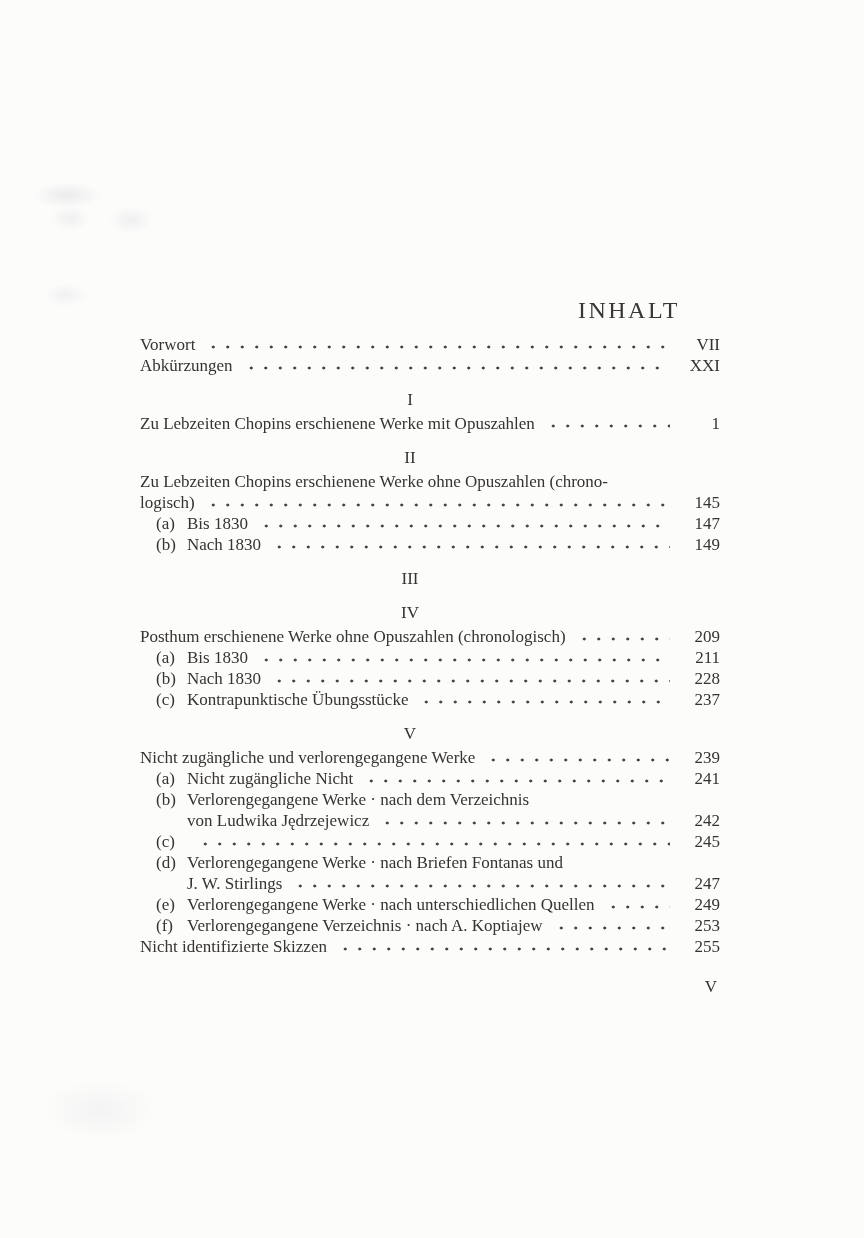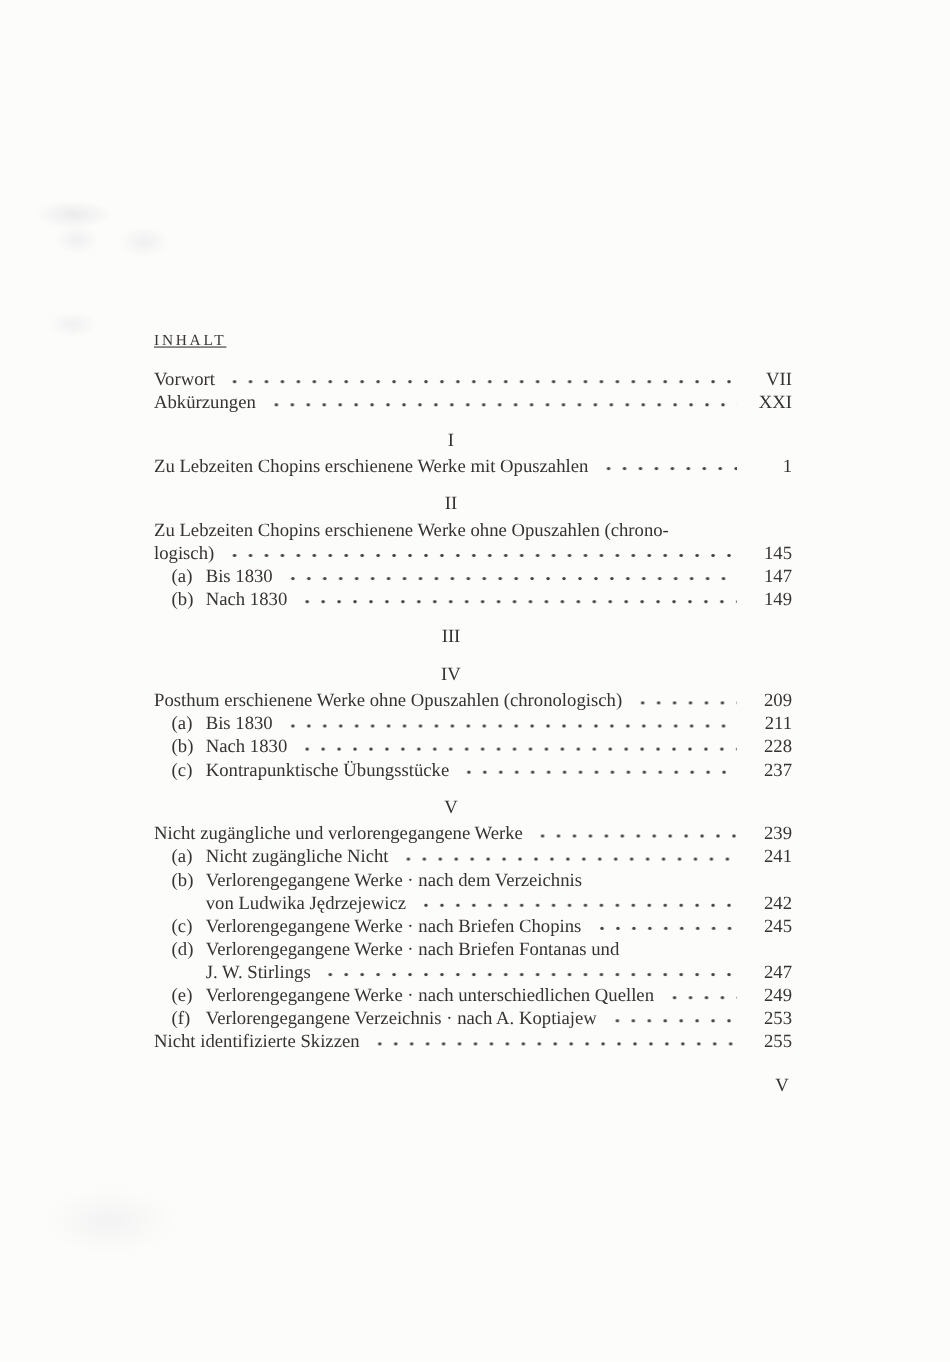--- a/index.html
+++ b/index.html
@@ -25,26 +25,25 @@
     color: #363330;
     overflow: hidden;
   }
   .content {
     position: absolute;
     left: 140px; top: 300px; width: 580px;
     font-size: 17px;
     line-height: 21px;
   }
   .title {
-    text-align: left;
-    font-size: 14px;
+    text-align: right;
+    font-size: 24px;
     letter-spacing: 2.5px;
     margin: 0 40px 13px 0;
     color: #3a3733;
-    text-decoration: underline;
   }
   .numeral {
     text-align: center;
     margin: 13px 40px 3px 0;
   }
   .row { display: flex; align-items: flex-end; }
   .row.sub { padding-left: 16px; }
   .row.cont { padding-left: 47px; }
   .lbl { flex: none; width: 31px; white-space: nowrap; }
   .txt { flex: none; white-space: nowrap; }
@@ -156,21 +155,20 @@
       <span class="lbl">(b)</span>
       <span class="txt">Verlorengegangene Werke · nach dem Verzeichnis</span>
     </div>
     <div class="row cont">
       <span class="txt">von Ludwika Jędrzejewicz</span>
       <span class="leader"></span>
       <span class="pg">242</span>
     </div>
     <div class="row sub">
       <span class="lbl">(c)</span>
-      <span class="txt">Verlorengegangene Werke · nach Briefen Chopins</span>
       <span class="leader"></span>
       <span class="pg">245</span>
     </div>
     <div class="row sub">
       <span class="lbl">(d)</span>
       <span class="txt">Verlorengegangene Werke · nach Briefen Fontanas und</span>
     </div>
     <div class="row cont">
       <span class="txt">J. W. Stirlings</span>
       <span class="leader"></span>

